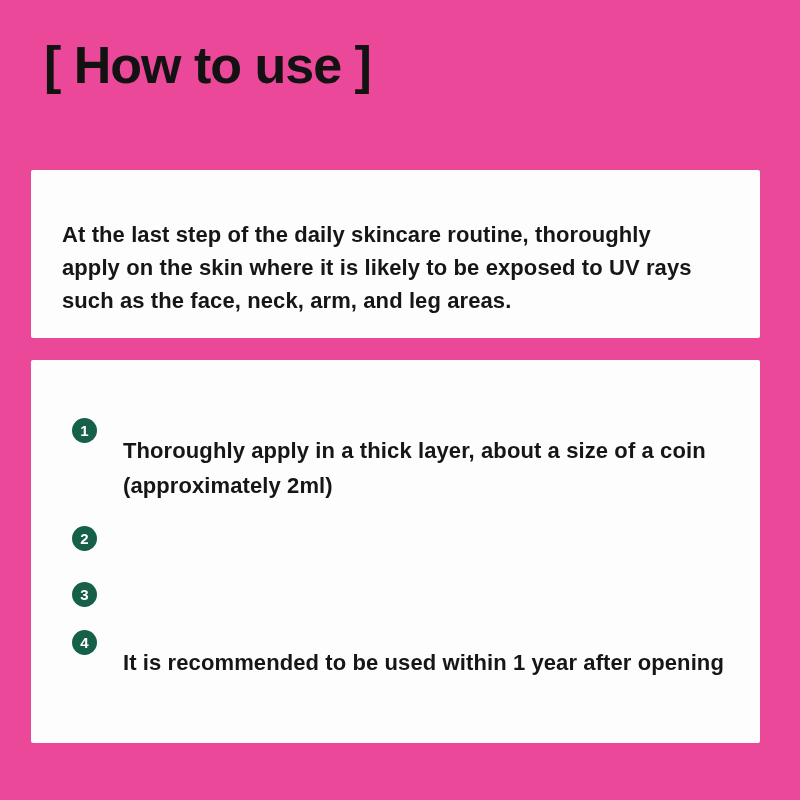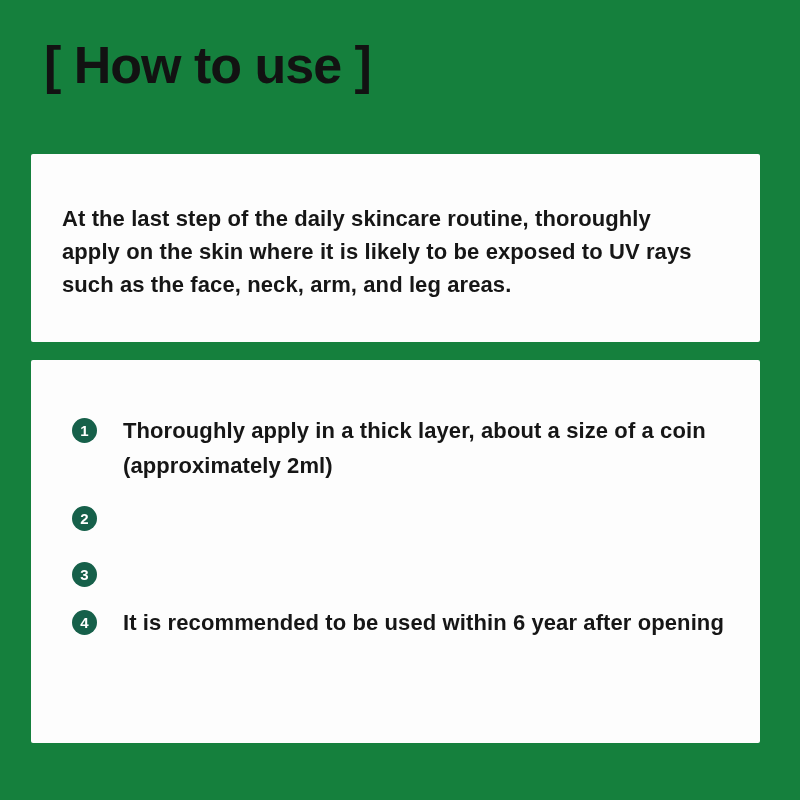--- a/index.html
+++ b/index.html
@@ -5,21 +5,21 @@
   * { margin: 0; padding: 0; box-sizing: border-box; }
   html, body { width: 800px; height: 800px; }
   body {
     font-family: "Liberation Sans", sans-serif;
     background: #e4f1e9;
   }
   .page {
     position: relative;
     width: 800px;
     height: 800px;
-    background: #15803d;
+    background: #ec4899;
     overflow: hidden;
   }
   .page-title {
     position: absolute;
     left: 44px;
     top: 33px;
     font-size: 52px;
     line-height: 1.25;
     font-weight: 700;
     letter-spacing: -1px;
@@ -27,22 +27,22 @@
     white-space: nowrap;
   }
   .card {
     position: absolute;
     left: 31px;
     width: 729px;
     background: #fdfdfd;
     border-radius: 2px;
   }
   .card-intro {
-    top: 154px;
-    height: 188px;
+    top: 170px;
+    height: 168px;
   }
   .intro-text {
     padding: 48px 24px 0 31px;
     font-size: 22px;
     line-height: 33px;
     font-weight: 600;
     color: #161616;
     white-space: pre-line;
     letter-spacing: 0.1px;
   }
@@ -73,20 +73,21 @@
     justify-content: center;
     line-height: 1;
   }
   .step-text {
     font-size: 22px;
     line-height: 35px;
     font-weight: 600;
     color: #161616;
     white-space: pre-line;
     letter-spacing: 0.1px;
+    margin-top: 20px;
   }
 </style>
 </head>
 <body>
 
 <div class="page">
 
   <h1 class="page-title">[ How to use ]</h1>
 
   <section class="card card-intro">
@@ -106,18 +107,18 @@
     <div class="step-row gap-lg">
       <span class="step-badge">2</span>
     </div>
 
     <div class="step-row gap-sm">
       <span class="step-badge">3</span>
     </div>
 
     <div class="step-row">
       <span class="step-badge">4</span>
-      <span class="step-text">It is recommended to be used within 6 year after opening</span>
+      <span class="step-text">It is recommended to be used within 1 year after opening</span>
     </div>
 
   </section>
 
 </div>
 
 </body></html>

